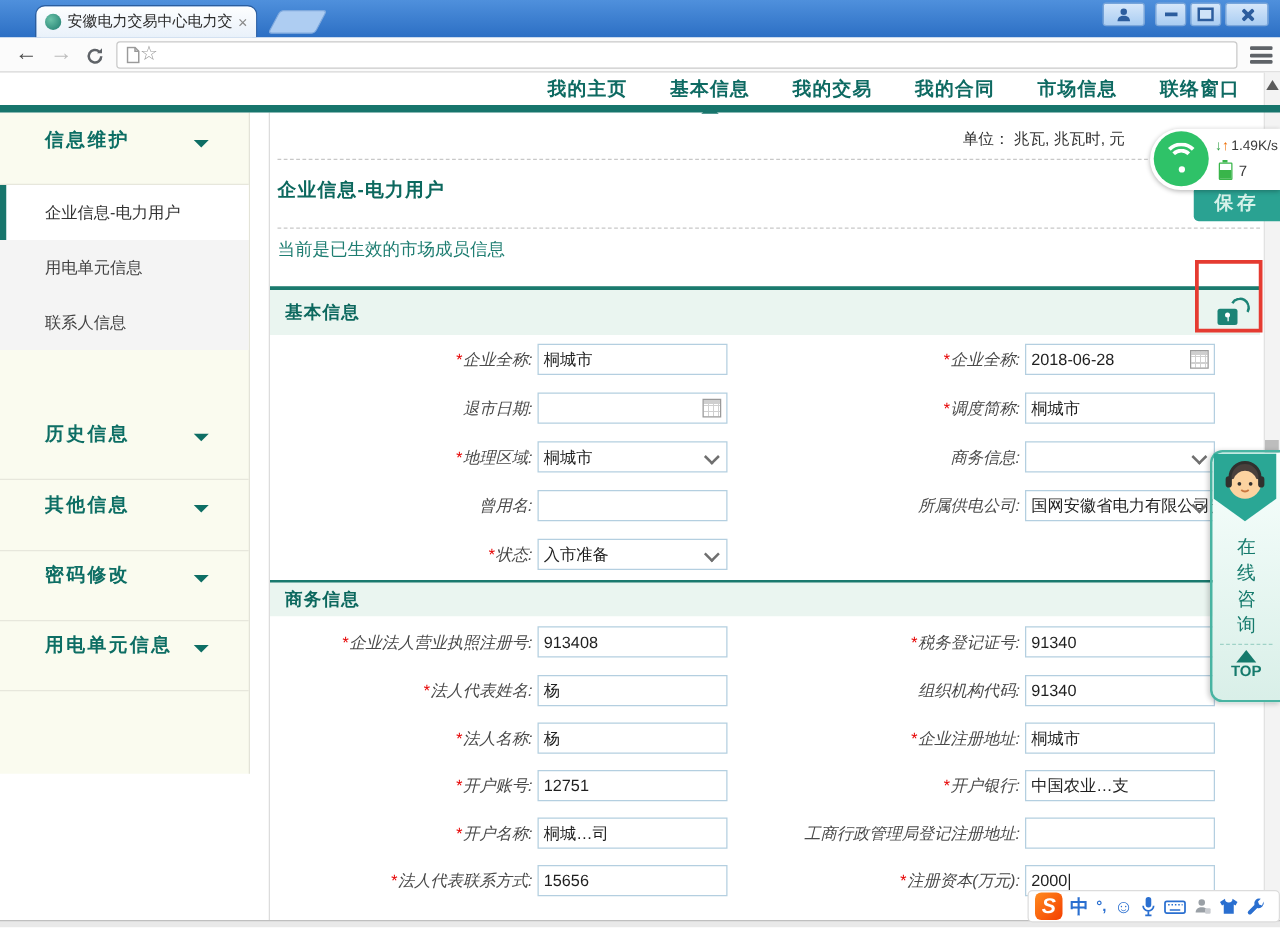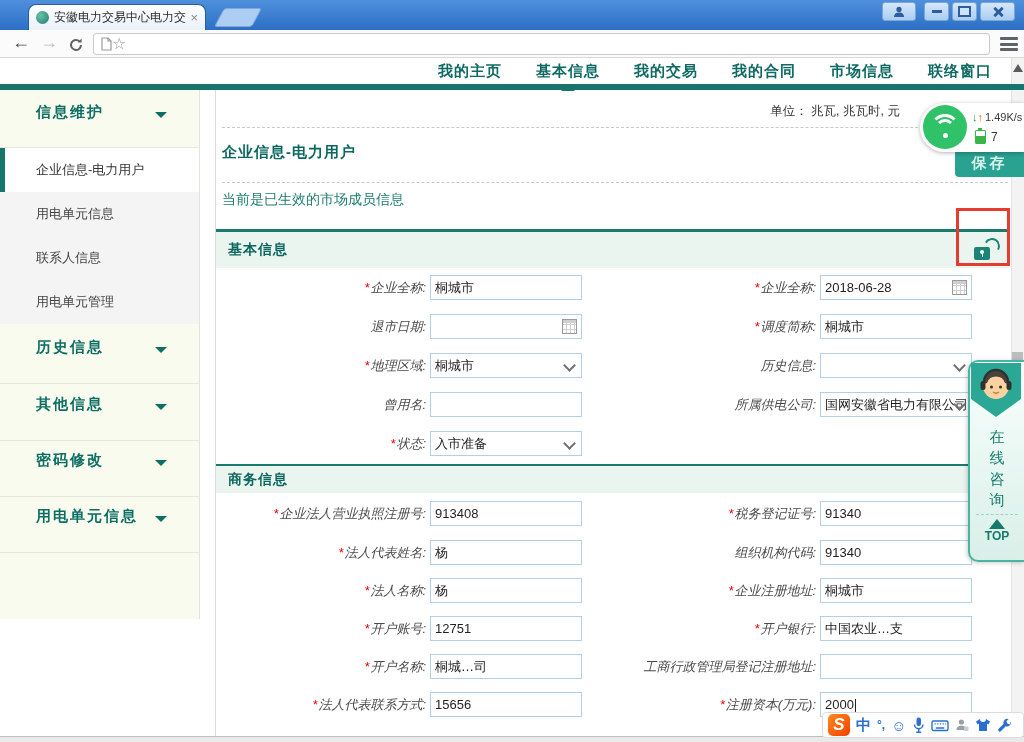--- a/index.html
+++ b/index.html
@@ -219,21 +219,20 @@
 <div class="tealbar"></div>
 
 <div class="sidebar">
   <span class="sgroup-label" style="top:13px">信息维护</span>
   <span class="tri-down" style="top:22px"></span>
   <div class="sdiv" style="top:57px"></div>
   <div class="submenu">
     <div class="sitem active">企业信息-电力用户</div>
     <div class="sitem">用电单元信息</div>
     <div class="sitem">联系人信息</div>
-    <div class="sitem">用电单元管理</div>
   </div>
   <span class="sgroup-label" style="top:248px">历史信息</span>
   <span class="tri-down" style="top:257px"></span>
   <div class="sdiv" style="top:293px"></div>
   <span class="sgroup-label" style="top:305px">其他信息</span>
   <span class="tri-down" style="top:314px"></span>
   <div class="sdiv" style="top:350px"></div>
   <span class="sgroup-label" style="top:361px">密码修改</span>
   <span class="tri-down" style="top:370px"></span>
   <div class="sdiv" style="top:406px"></div>
@@ -265,21 +264,21 @@
 <div class="flabel lab-r" style="top:275px"><span class="star">*</span><span>企业全称:</span></div>
 <div class="finput inp-r" style="top:275px"><span>2018-06-28</span><span class="cal"></span></div>
 
 <div class="flabel lab-l" style="top:314px"><span>退市日期:</span></div>
 <div class="finput inp-l" style="top:314px"><span></span><span class="cal"></span></div>
 <div class="flabel lab-r" style="top:314px"><span class="star">*</span><span>调度简称:</span></div>
 <div class="finput inp-r" style="top:314px"><span>桐城市</span></div>
 
 <div class="flabel lab-l" style="top:353px"><span class="star">*</span><span>地理区域:</span></div>
 <div class="finput inp-l" style="top:353px"><span>桐城市</span><span class="chev"></span></div>
-<div class="flabel lab-r" style="top:353px"><span>历史信息:</span></div>
+<div class="flabel lab-r" style="top:353px"><span>商务信息:</span></div>
 <div class="finput inp-r" style="top:353px"><span></span><span class="chev"></span></div>
 
 <div class="flabel lab-l" style="top:392px"><span>曾用名:</span></div>
 <div class="finput inp-l" style="top:392px"><span></span></div>
 <div class="flabel lab-r" style="top:392px"><span>所属供电公司:</span></div>
 <div class="finput inp-r" style="top:392px"><span>国网安徽省电力有限公司安</span><span class="chev"></span></div>
 
 <div class="flabel lab-l" style="top:431px"><span class="star">*</span><span>状态:</span></div>
 <div class="finput inp-l" style="top:431px"><span>入市准备</span><span class="chev"></span></div>
 

